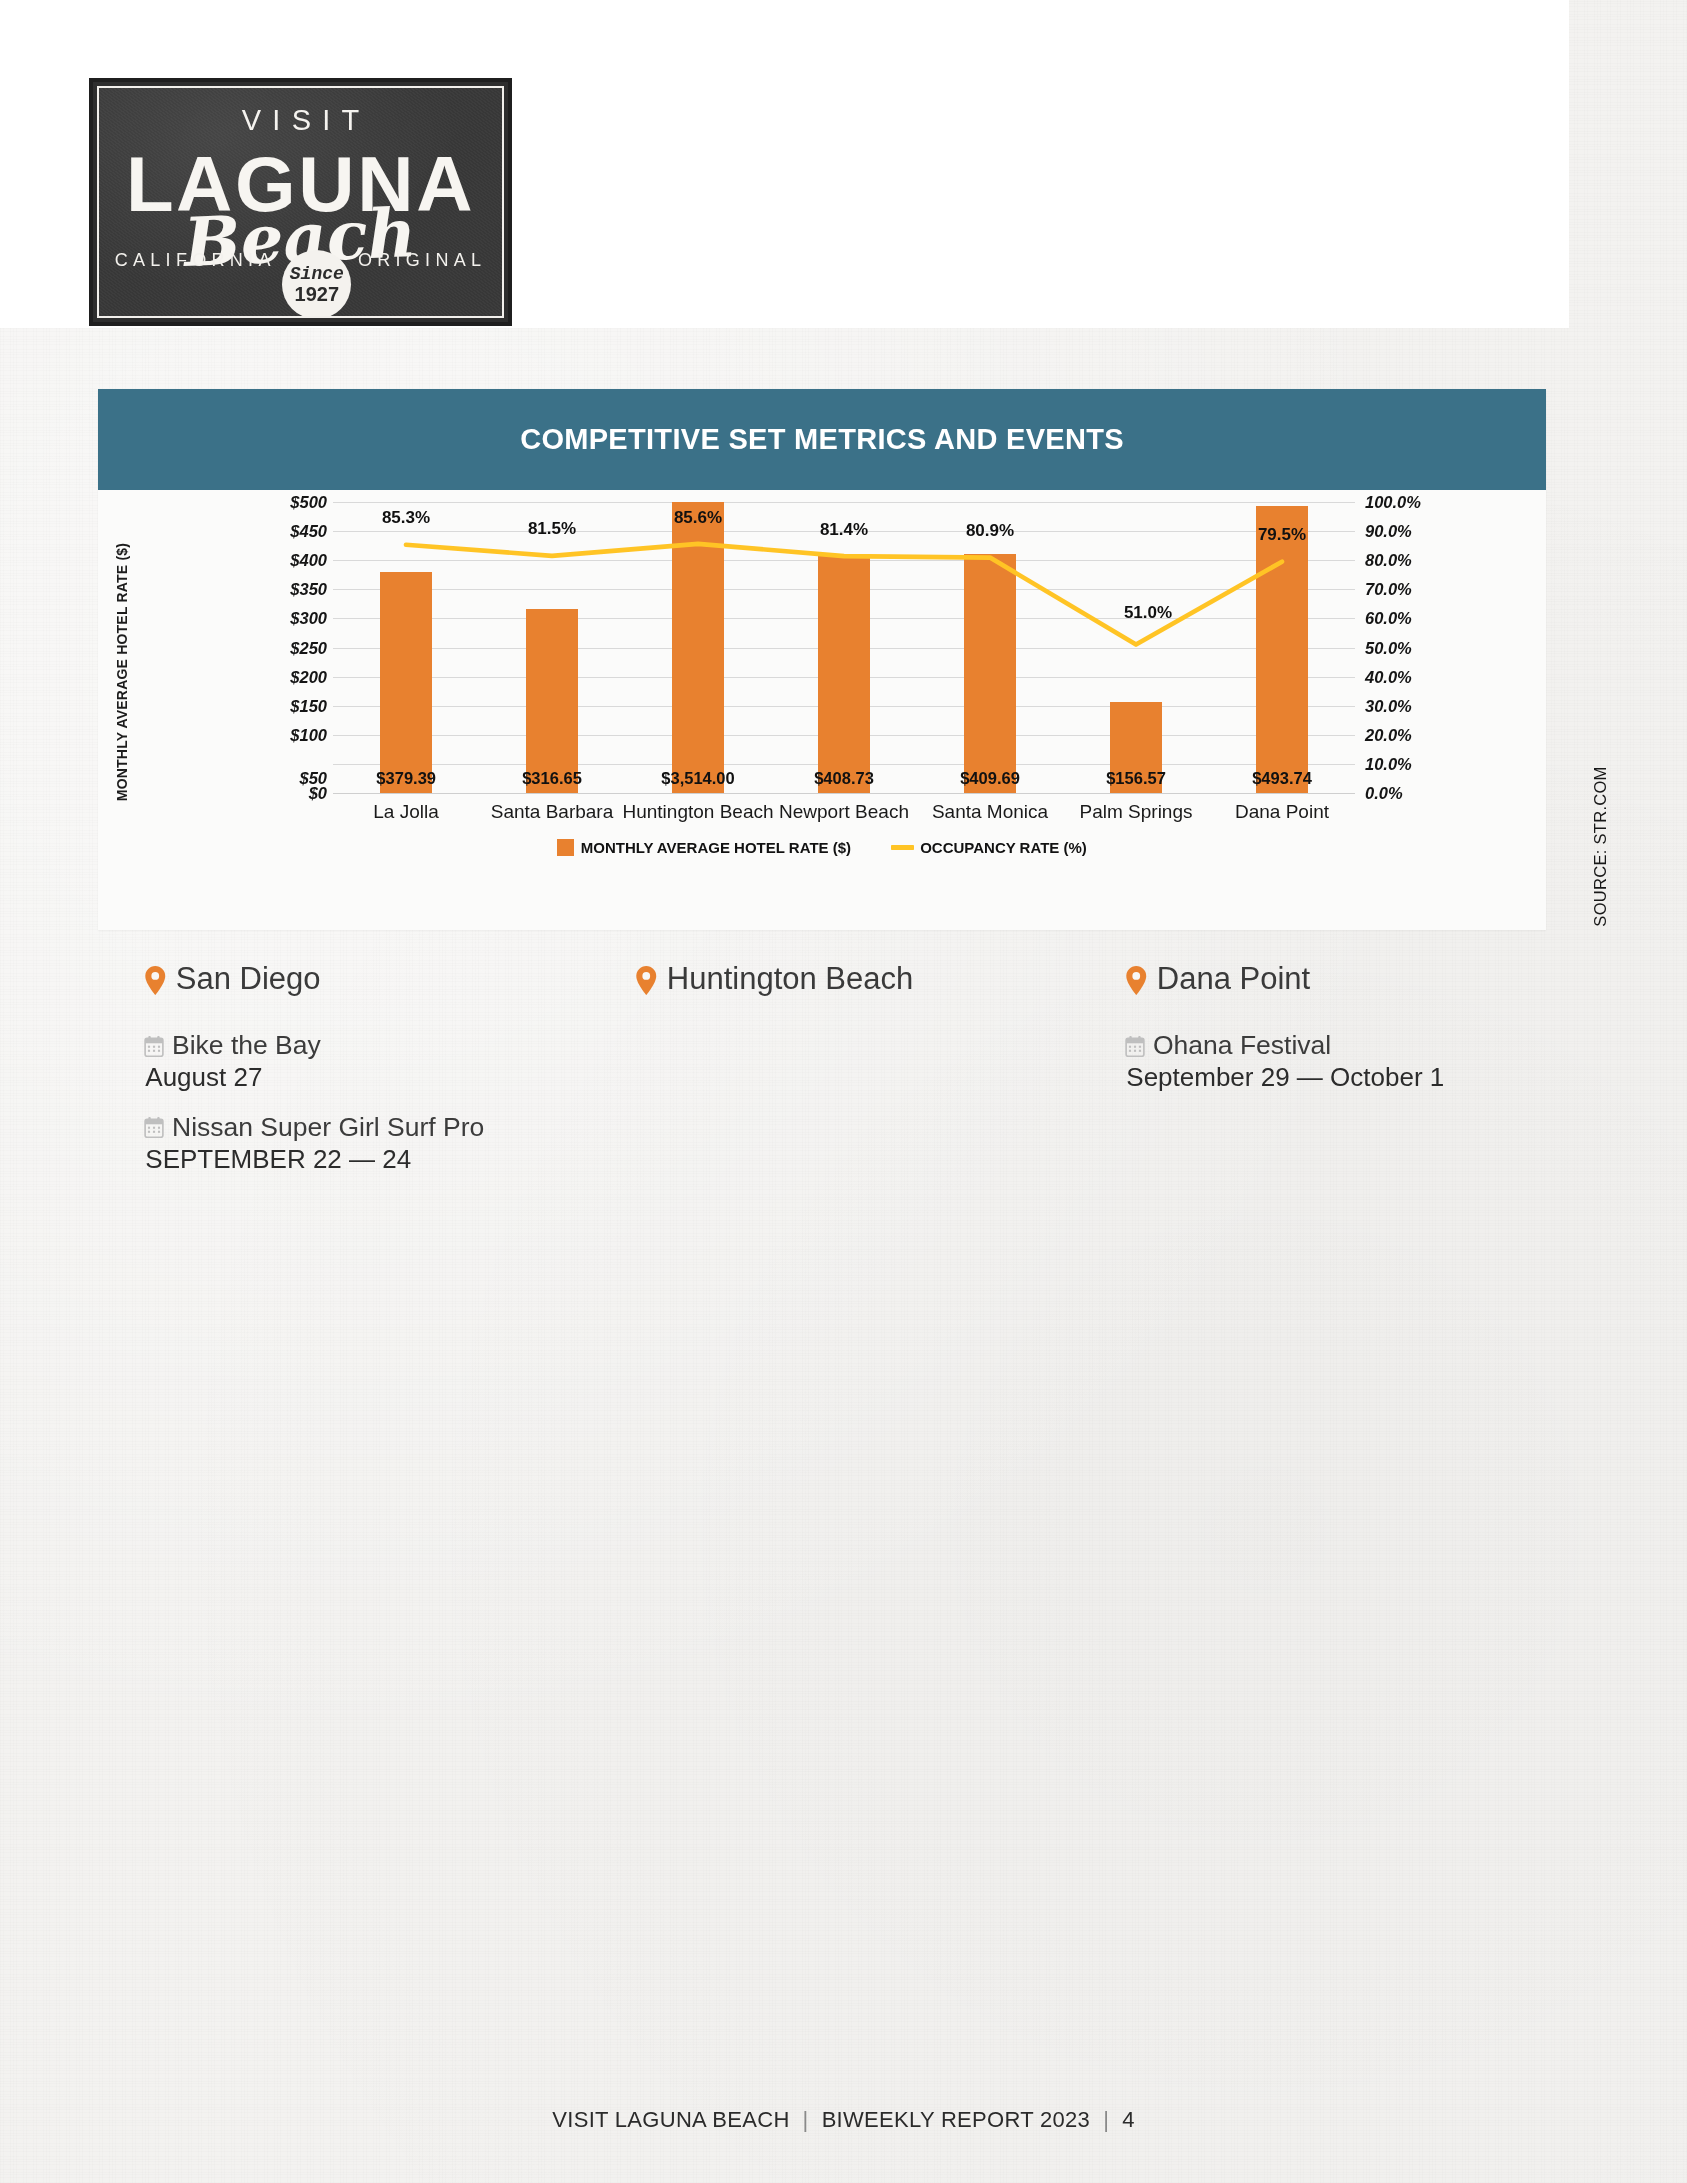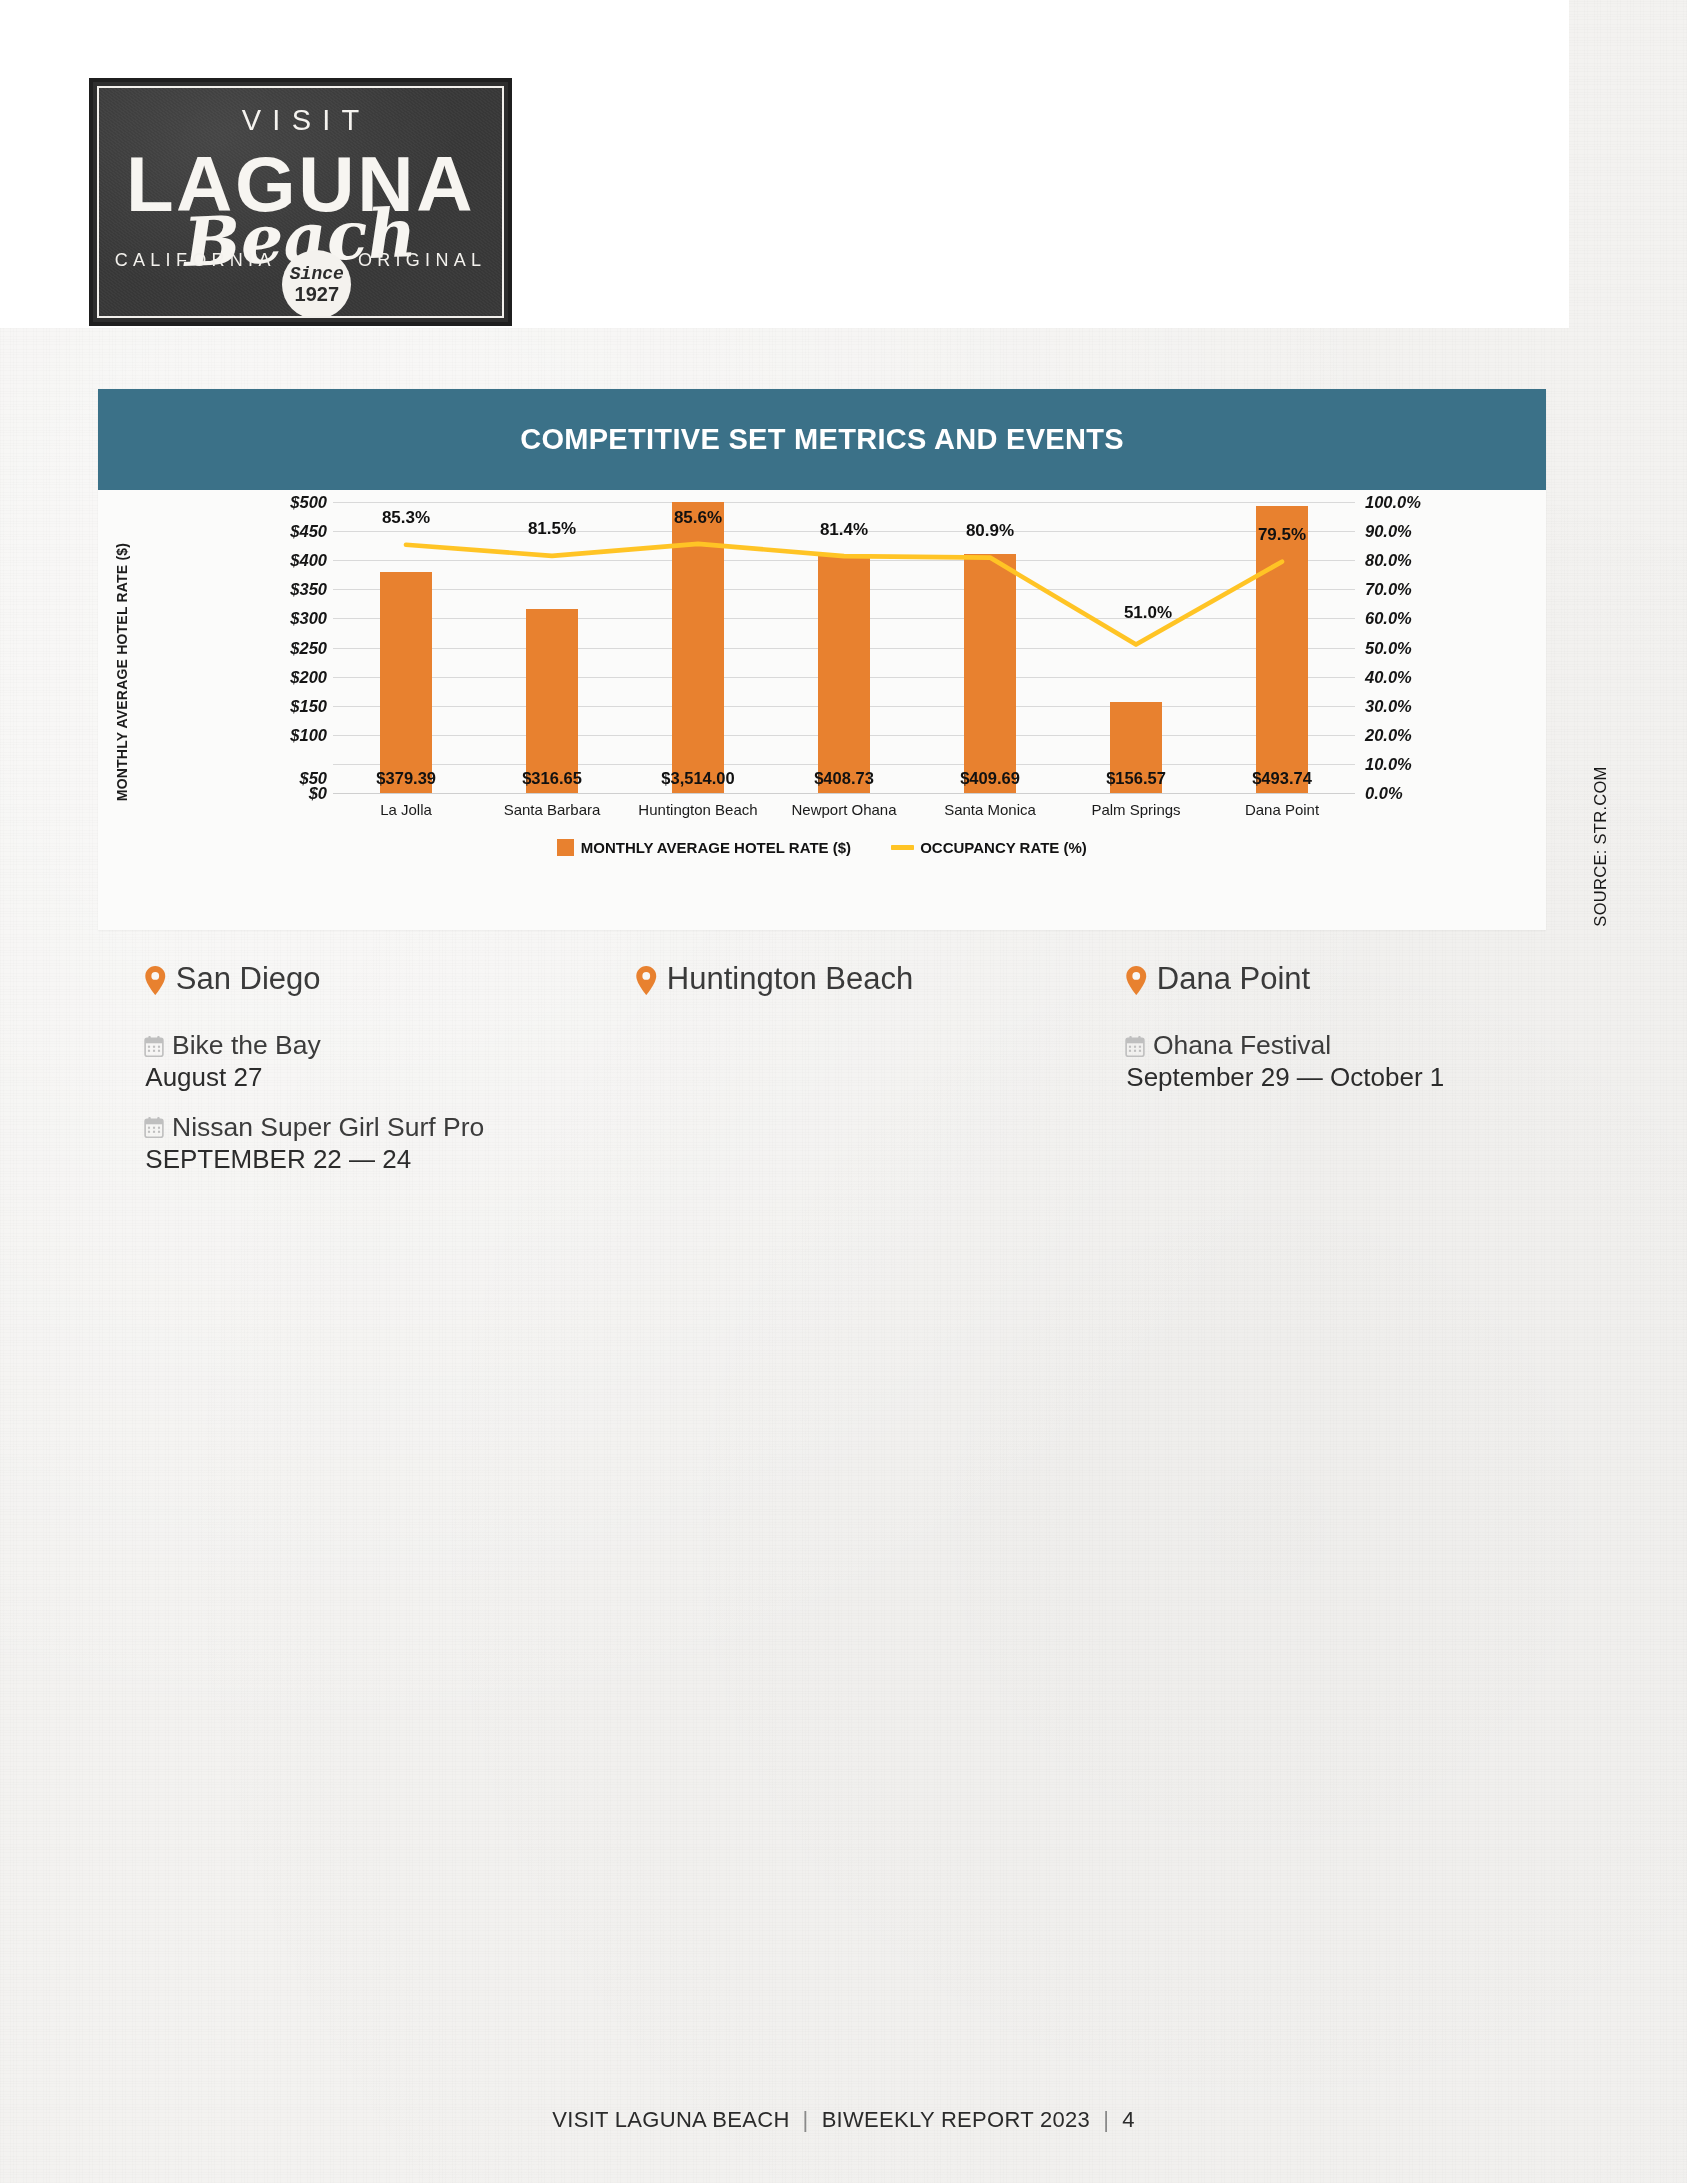--- a/index.html
+++ b/index.html
@@ -290,21 +290,21 @@
     position: absolute;
     left: 235px;
     top: 311px;
     width: 1022px;
     height: 30px;
   }
   .xtick {
     position: absolute;
     width: 172px;
     text-align: center;
-    font-size: 15px;
+    font-size: 19px;
     color: #1a1a1a;
     transform: translateX(-50%);
     font-family: "Liberation Sans", sans-serif;
   }
 
   .legend {
     position: absolute;
     left: 0;
     top: 349px;
     width: 100%;
@@ -528,21 +528,21 @@
           <div class="pct-label" style="left: 657px; top: 29px;">80.9%</div>
           <div class="pct-label" style="left: 815px; top: 111px;">51.0%</div>
           <div class="pct-label" style="left: 949px; top: 33px;">79.5%</div>
         </div>
     </div>
 
     <div class="x-labels" id="x-labels">
         <div class="xtick" style="left: 73px;">La Jolla</div>
         <div class="xtick" style="left: 219px;">Santa Barbara</div>
         <div class="xtick" style="left: 365px;">Huntington Beach</div>
-        <div class="xtick" style="left: 511px;">Newport Ohana</div>
+        <div class="xtick" style="left: 511px;">Newport Beach</div>
         <div class="xtick" style="left: 657px;">Santa Monica</div>
         <div class="xtick" style="left: 803px;">Palm Springs</div>
         <div class="xtick" style="left: 949px;">Dana Point</div>
       </div>
 
     <div class="legend">
       <div class="legend-item">
         <span class="swatch-bar"></span>
         <span>MONTHLY AVERAGE HOTEL RATE ($)</span>
       </div>

